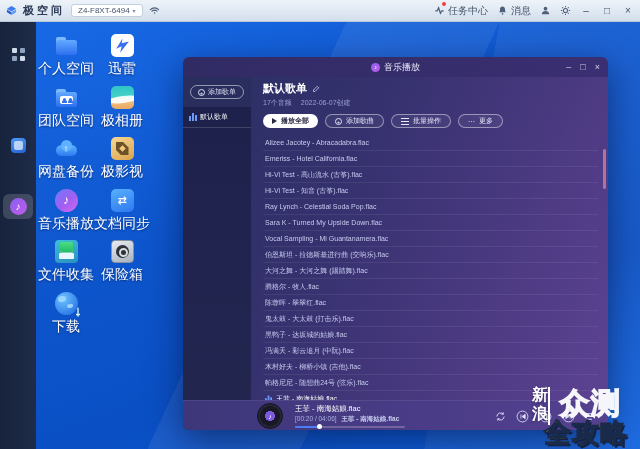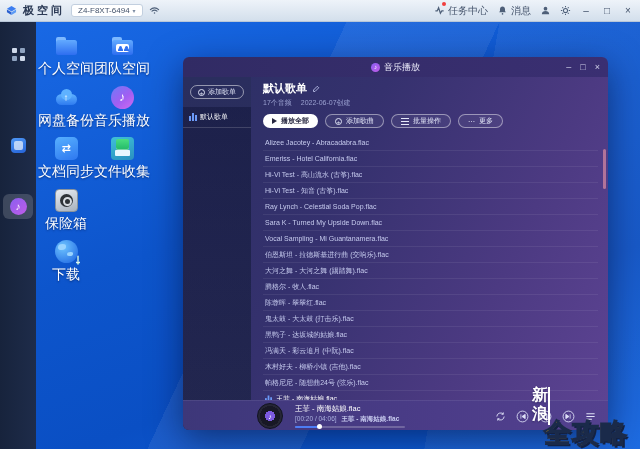--- a/index.html
+++ b/index.html
@@ -234,30 +234,46 @@
       <span class="dk-music">♪</span>
     </div>
   </div>
 
   <div class="dgrid">
     <div class="dicon">
       <span class="ic ic-folder"></span>
       <span class="dlabel">个人空间</span>
     </div>
     <div class="dicon">
+      <span class="ic ic-xunlei">
+          <svg viewBox="0 0 24 24">
+            <path d="M4 16 L12 3 L11 9 L20 7 L9 21 L11 13 Z" fill="#3a6ff2"></path>
+          </svg>
+        </span>
+      <span class="dlabel">迅雷</span>
+    </div>
+    <div class="dicon">
       <span class="ic ic-folder">
           <span class="people"></span>
         </span>
       <span class="dlabel">团队空间</span>
     </div>
     <div class="dicon">
+      <span class="ic ic-photos"></span>
+      <span class="dlabel">极相册</span>
+    </div>
+    <div class="dicon">
       <span class="ic ic-cloud">
           <span class="up">↑</span>
         </span>
       <span class="dlabel">网盘备份</span>
+    </div>
+    <div class="dicon">
+      <span class="ic ic-video"></span>
+      <span class="dlabel">极影视</span>
     </div>
     <div class="dicon">
       <span class="ic ic-music">♪</span>
       <span class="dlabel">音乐播放</span>
     </div>
     <div class="dicon">
       <span class="ic ic-docsync">⇄</span>
       <span class="dlabel">文档同步</span>
     </div>
     <div class="dicon">
@@ -461,16 +477,17 @@
           <svg width="11" height="11" viewBox="0 0 24 24" fill="none" stroke="#dfe2f8" stroke-width="2.2">
               <path d="M3 6 h18 M3 12 h18 M3 18 h12"></path>
             </svg>
         </div>
       </div>
     </div>
   </div>
 
   <div class="watermark">
     <div class="wm-sina">新浪</div>
+    <div class="wm-zhongce">众测</div>
     <div class="wm-slogan">全攻略</div>
   </div>
 
 </div>
 
 </body></html>

